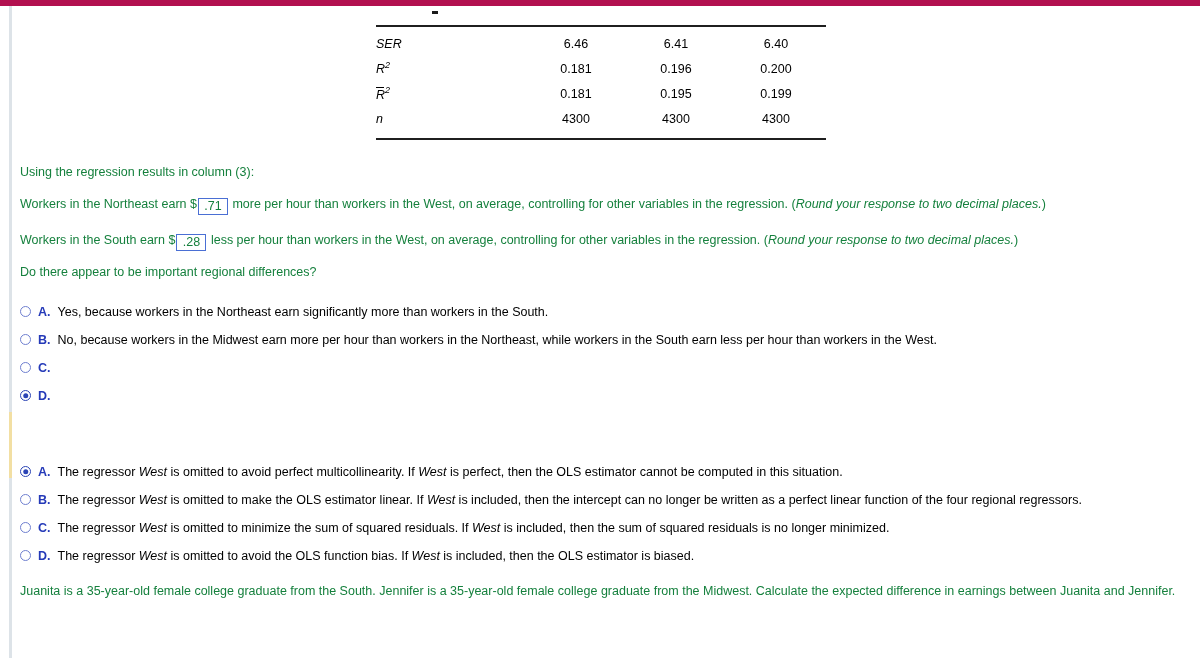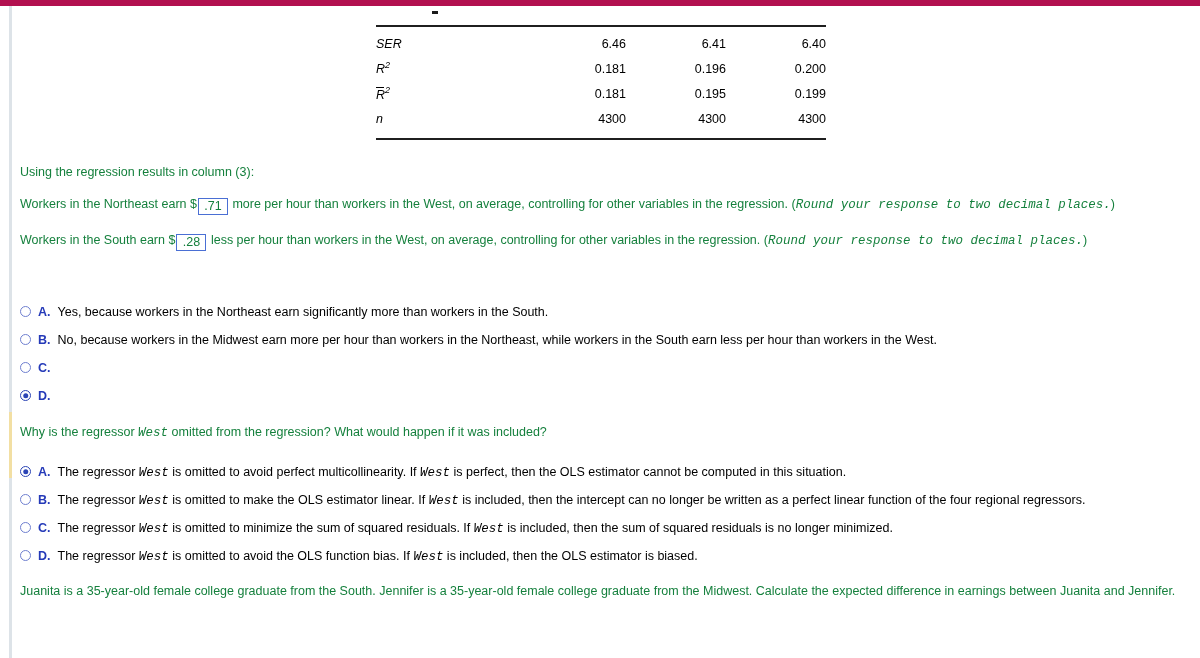--- a/index.html
+++ b/index.html
@@ -81,21 +81,21 @@
   }
   td.rlabel {
     text-align: left;
     padding-left: 22px;
     font-style: italic;
     width: 150px;
     white-space: nowrap;
     margin-top: 32px;
   }
   td.rval {
-    text-align: right;
+    text-align: center;
     width: 100px;
     font-style: normal;
   }
   .rsq { position: relative; display: inline-block; }
   .rsq sup { font-size: 9px; font-style: italic; vertical-align: super; }
   .overbar {
     display: inline-block;
     position: relative;
   }
   .overbar::before {
@@ -110,21 +110,21 @@
 
   
   .qtext {
     position: absolute;
     left: 20px;
     font-size: 12.5px;
     line-height: 16px;
     color: #15803d;
   }
   .qtext.wide { width: 1165px; }
-  em { font-style: italic; font-family: Liberation Mono, monospace; }
+  em { font-style: italic; }
 
   .answer-box {
     display: inline-block;
     border: 1.5px solid #4a6fd4;
     background: #ffffff;
     min-width: 22px;
     height: 15px;
     line-height: 15px;
     text-align: center;
     padding: 0 3px;
@@ -227,20 +227,21 @@
   <div class="qtext wide" style="top:190px;">
     <span>Workers in the Northeast earn $</span><span class="answer-box">.71</span>
     <span>more per hour than workers in the West, on average, controlling for other variables in the regression. (</span><em>Round your response to two decimal places.</em><span>)</span>
   </div>
 
   <div class="qtext wide" style="top:226px;">
     <span>Workers in the South earn $</span><span class="answer-box">.28</span>
     <span>less per hour than workers in the West, on average, controlling for other variables in the regression. (</span><em>Round your response to two decimal places.</em><span>)</span>
   </div>
 
+  <div class="qtext" style="top:258px;">Do there appear to be important regional differences?</div>
 
   <div class="opt" style="top:298px;">
     <span class="radio"></span>
     <span class="opt-letter">A.</span>
     <span class="opt-text">Yes, because workers in the Northeast earn significantly more than workers in the South.</span>
   </div>
 
   <div class="opt" style="top:326px;">
     <span class="radio"></span>
     <span class="opt-letter">B.</span>
@@ -250,23 +251,20 @@
   <div class="opt" style="top:354px;">
     <span class="radio"></span>
     <span class="opt-letter">C.</span>
   </div>
 
   <div class="opt" style="top:382px;">
     <span class="radio checked"></span>
     <span class="opt-letter">D.</span>
   </div>
 
-  <div class="qtext" style="top:418px;">
-    <span>Why is the regressor </span><em>West</em><span> omitted from the regression? What would happen if it was included?</span>
-  </div>
 
   <div class="opt" style="top:458px;">
     <span class="radio checked"></span>
     <span class="opt-letter">A.</span>
     <span class="opt-text"><span>The regressor </span><em>West</em><span> is omitted to avoid perfect multicollinearity. If </span><em>West</em><span> is perfect, then the OLS estimator cannot be computed in this situation.</span></span>
   </div>
 
   <div class="opt" style="top:486px;">
     <span class="radio"></span>
     <span class="opt-letter">B.</span>

